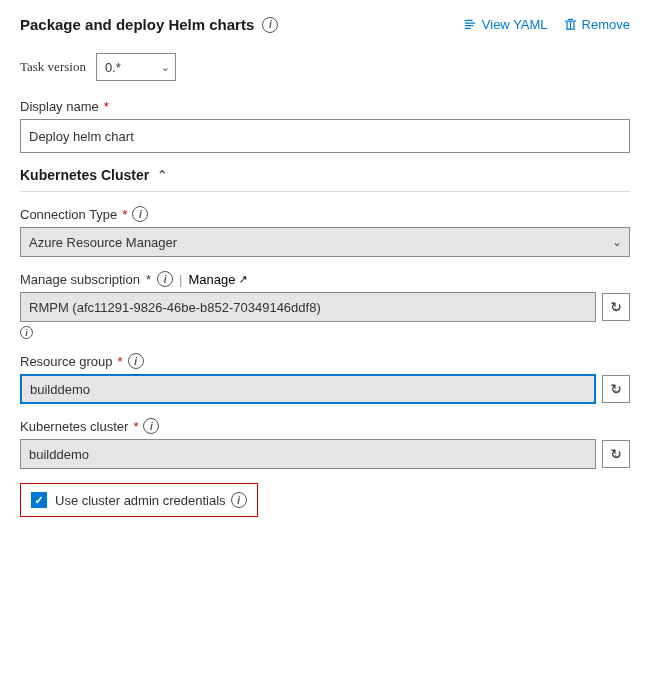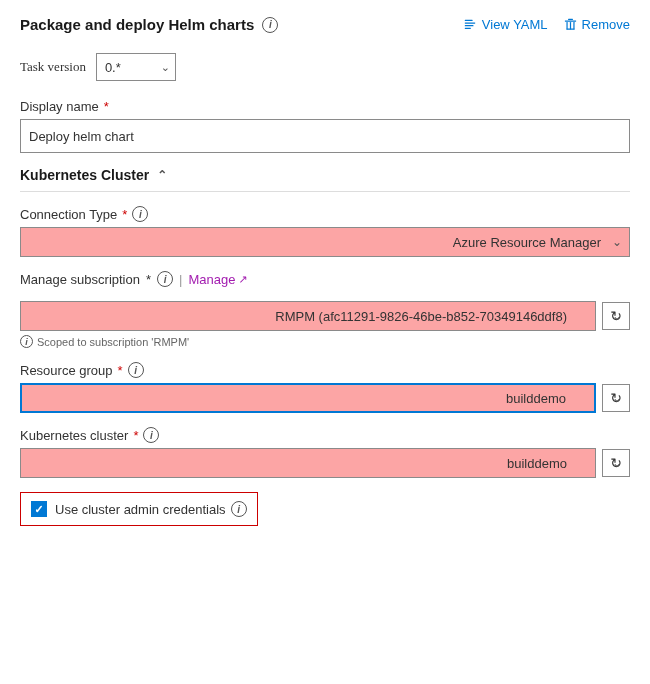--- a/index.html
+++ b/index.html
@@ -81,25 +81,24 @@
       display: flex;
       align-items: center;
       gap: 6px;
     }
     .select-control {
       flex: 1;
       height: 30px;
       border: 1px solid #8a8a8a;
       padding: 0 28px 0 8px;
       appearance: none;
-      background: #fca5a5;
-      font-size: 13px;
-      color: #333;
-      cursor: pointer;
-      text-align: right;
+      background: #e5e5e5;
+      font-size: 13px;
+      color: #333;
+      cursor: pointer;
     }
     .select-control.active-border {
       border: 2px solid #0078d4;
     }
     .select-arrow {
       position: absolute;
       right: 8px;
       top: 50%;
       transform: translateY(-50%);
       pointer-events: none;
@@ -185,21 +184,21 @@
       font-size: 11px;
     }
 
     .subscription-row {
       display: flex;
       align-items: center;
       gap: 6px;
       margin-bottom: 5px;
     }
     .manage-link {
-      color: #a21caf;
+      color: #000000;
       cursor: pointer;
       display: flex;
       align-items: center;
       gap: 3px;
       font-size: 13px;
       text-decoration: none;
     }
     .pipe {
       color: #999;
     }
@@ -323,32 +322,31 @@
   <div class="subscription-row">
     <span class="field-label" style="margin-bottom:0;">Manage subscription</span>
     <span class="required">*</span>
     <span class="info-icon">i</span>
     <span class="pipe">|</span>
     <a class="manage-link" href="#">
       <span>Manage</span>
       <span class="external-icon">↗</span>
     </a>
   </div>
-  <div class="select-wrapper" style="margin-top:14px;">
+  <div class="select-wrapper" style="margin-top:5px;">
     <select class="select-control">
       <option>RMPM (afc11291-9826-46be-b852-70349146ddf8)</option>
     </select>
     <span class="select-arrow">⌄</span>
     <button class="refresh-btn">
       <span>↻</span>
     </button>
   </div>
   <div class="scoped-note">
     <span class="info-icon" style="font-size:9px;width:13px;height:13px;">i</span>
-    <span>Scoped to subscription 'RMPM'</span>
   </div>
 </div>
 
 <div class="field-group">
   <div class="field-label">
     <span>Resource group</span>
     <span class="required">*</span>
     <span class="info-icon">i</span>
   </div>
   <div class="select-wrapper">

